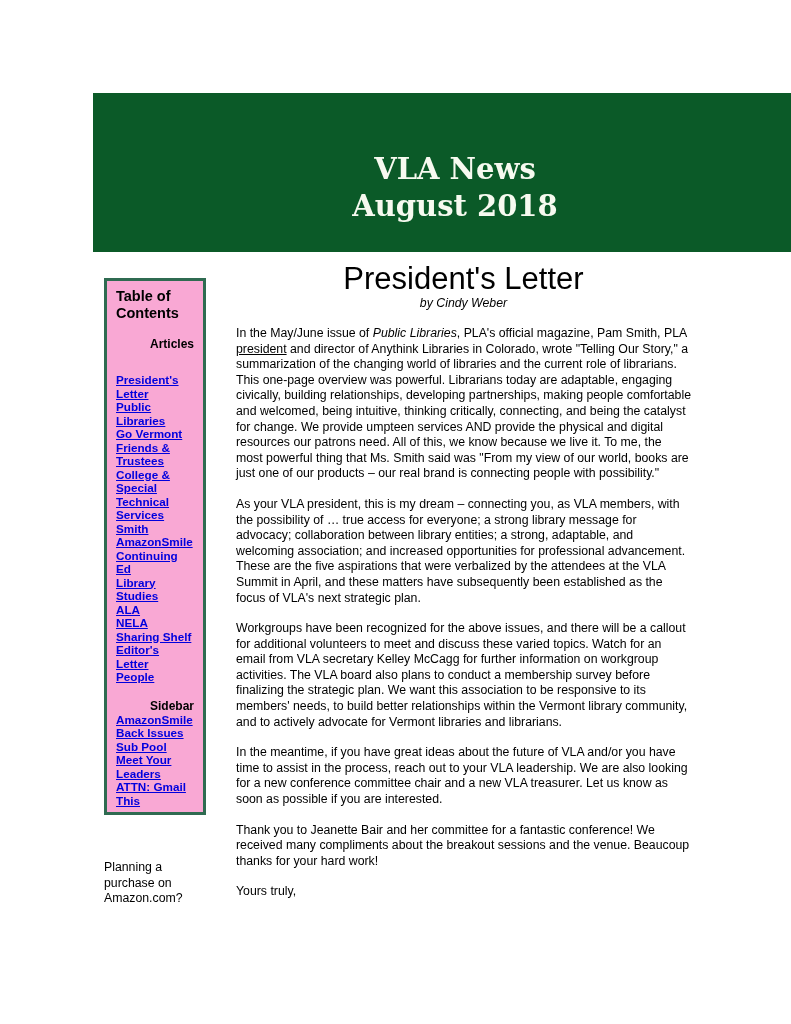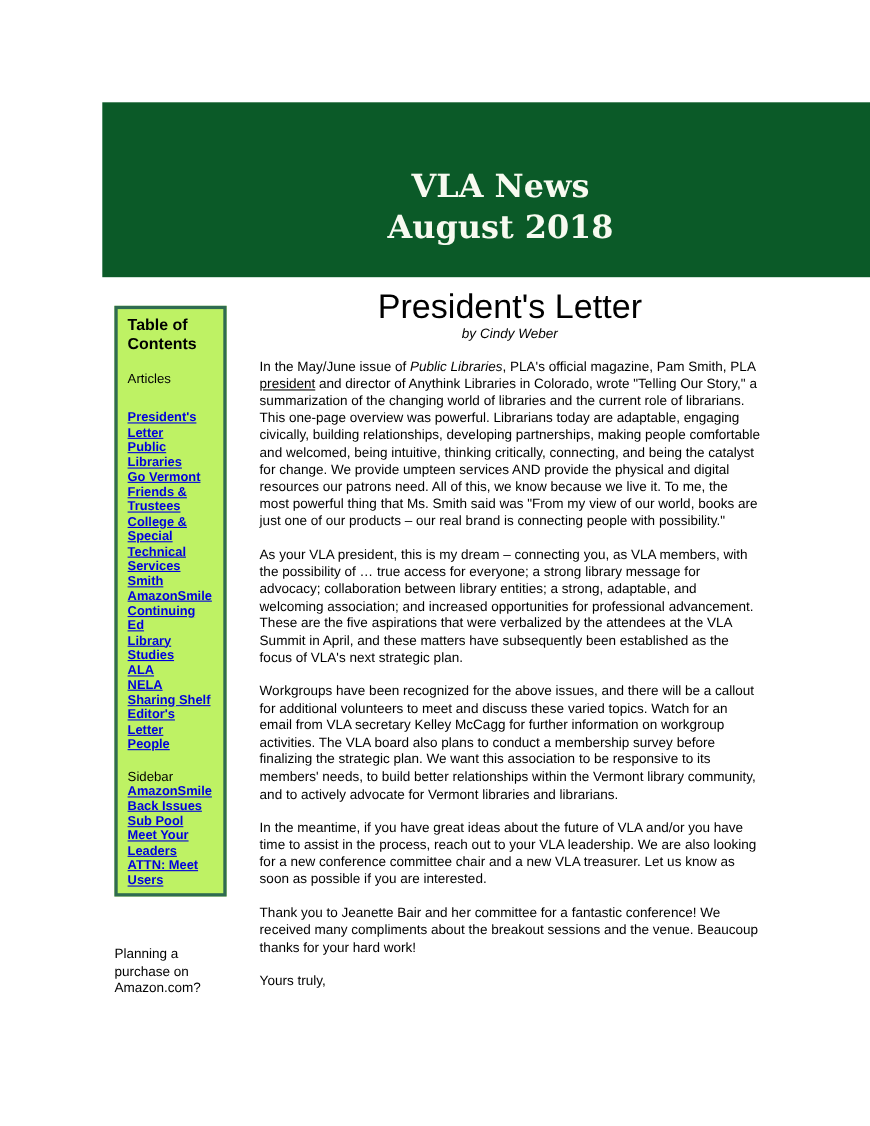--- a/index.html
+++ b/index.html
@@ -41,33 +41,34 @@
   }
 
   
   .toc {
     position: absolute;
     left: 104px;
     top: 278px;
     width: 102px;
     height: 537px;
     border: 3px solid var(--toc-border-green);
-    background: #bef264;
+    background: #f9a8d4;
     padding: 7px 9px;
   }
   .toc-title {
     font-size: 14.5px;
     font-weight: bold;
     line-height: 17px;
   }
   .toc-heading {
     font-size: 12px;
-    font-weight: normal;
+    font-weight: bold;
     line-height: 14px;
     margin-top: 15px;
+    text-align: right;
   }
   .toc-links { display: block; }
   .toc-links.first { margin-top: 22px; }
   .toc-links.second { }
   .toc-link {
     display: block;
     color: var(--link-blue);
     font-size: 11.7px;
     font-weight: bold;
     line-height: 13.5px;
@@ -143,21 +144,21 @@
       <a class="toc-link" href="#">Sharing Shelf</a>
       <a class="toc-link" href="#">Editor's Letter</a>
       <a class="toc-link" href="#">People</a>
     </nav>
   <div class="toc-heading">Sidebar</div>
   <nav class="toc-links second" id="toc-links-1">
       <a class="toc-link" href="#">AmazonSmile</a>
       <a class="toc-link" href="#">Back Issues</a>
       <a class="toc-link" href="#">Sub Pool</a>
       <a class="toc-link" href="#">Meet Your Leaders</a>
-      <a class="toc-link" href="#">ATTN: Meet Users</a>
+      <a class="toc-link" href="#">ATTN: Gmail This</a>
     </nav>
 </aside>
 
 <div class="note">Planning a purchase on Amazon.com?</div>
 
 <main class="article">
   <h1>President's Letter</h1>
   <div class="byline">by Cindy Weber</div>
   <div id="paragraphs">
       <p><span>In the May/June issue of </span><em>Public Libraries</em><span>, PLA's official magazine, Pam Smith, PLA </span><span class="u">president</span><span> and director of Anythink Libraries in Colorado, wrote "Telling Our Story," a summarization of the changing world of libraries and the current role of librarians. This one-page overview was powerful. Librarians today are adaptable, engaging civically, building relationships, developing partnerships, making people comfortable and welcomed, being intuitive, thinking critically, connecting, and being the catalyst for change. We provide umpteen services AND provide the physical and digital resources our patrons need. All of this, we know because we live it. To me, the most powerful thing that Ms. Smith said was "From my view of our world, books are just one of our products – our real brand is connecting people with possibility."</span></p>

